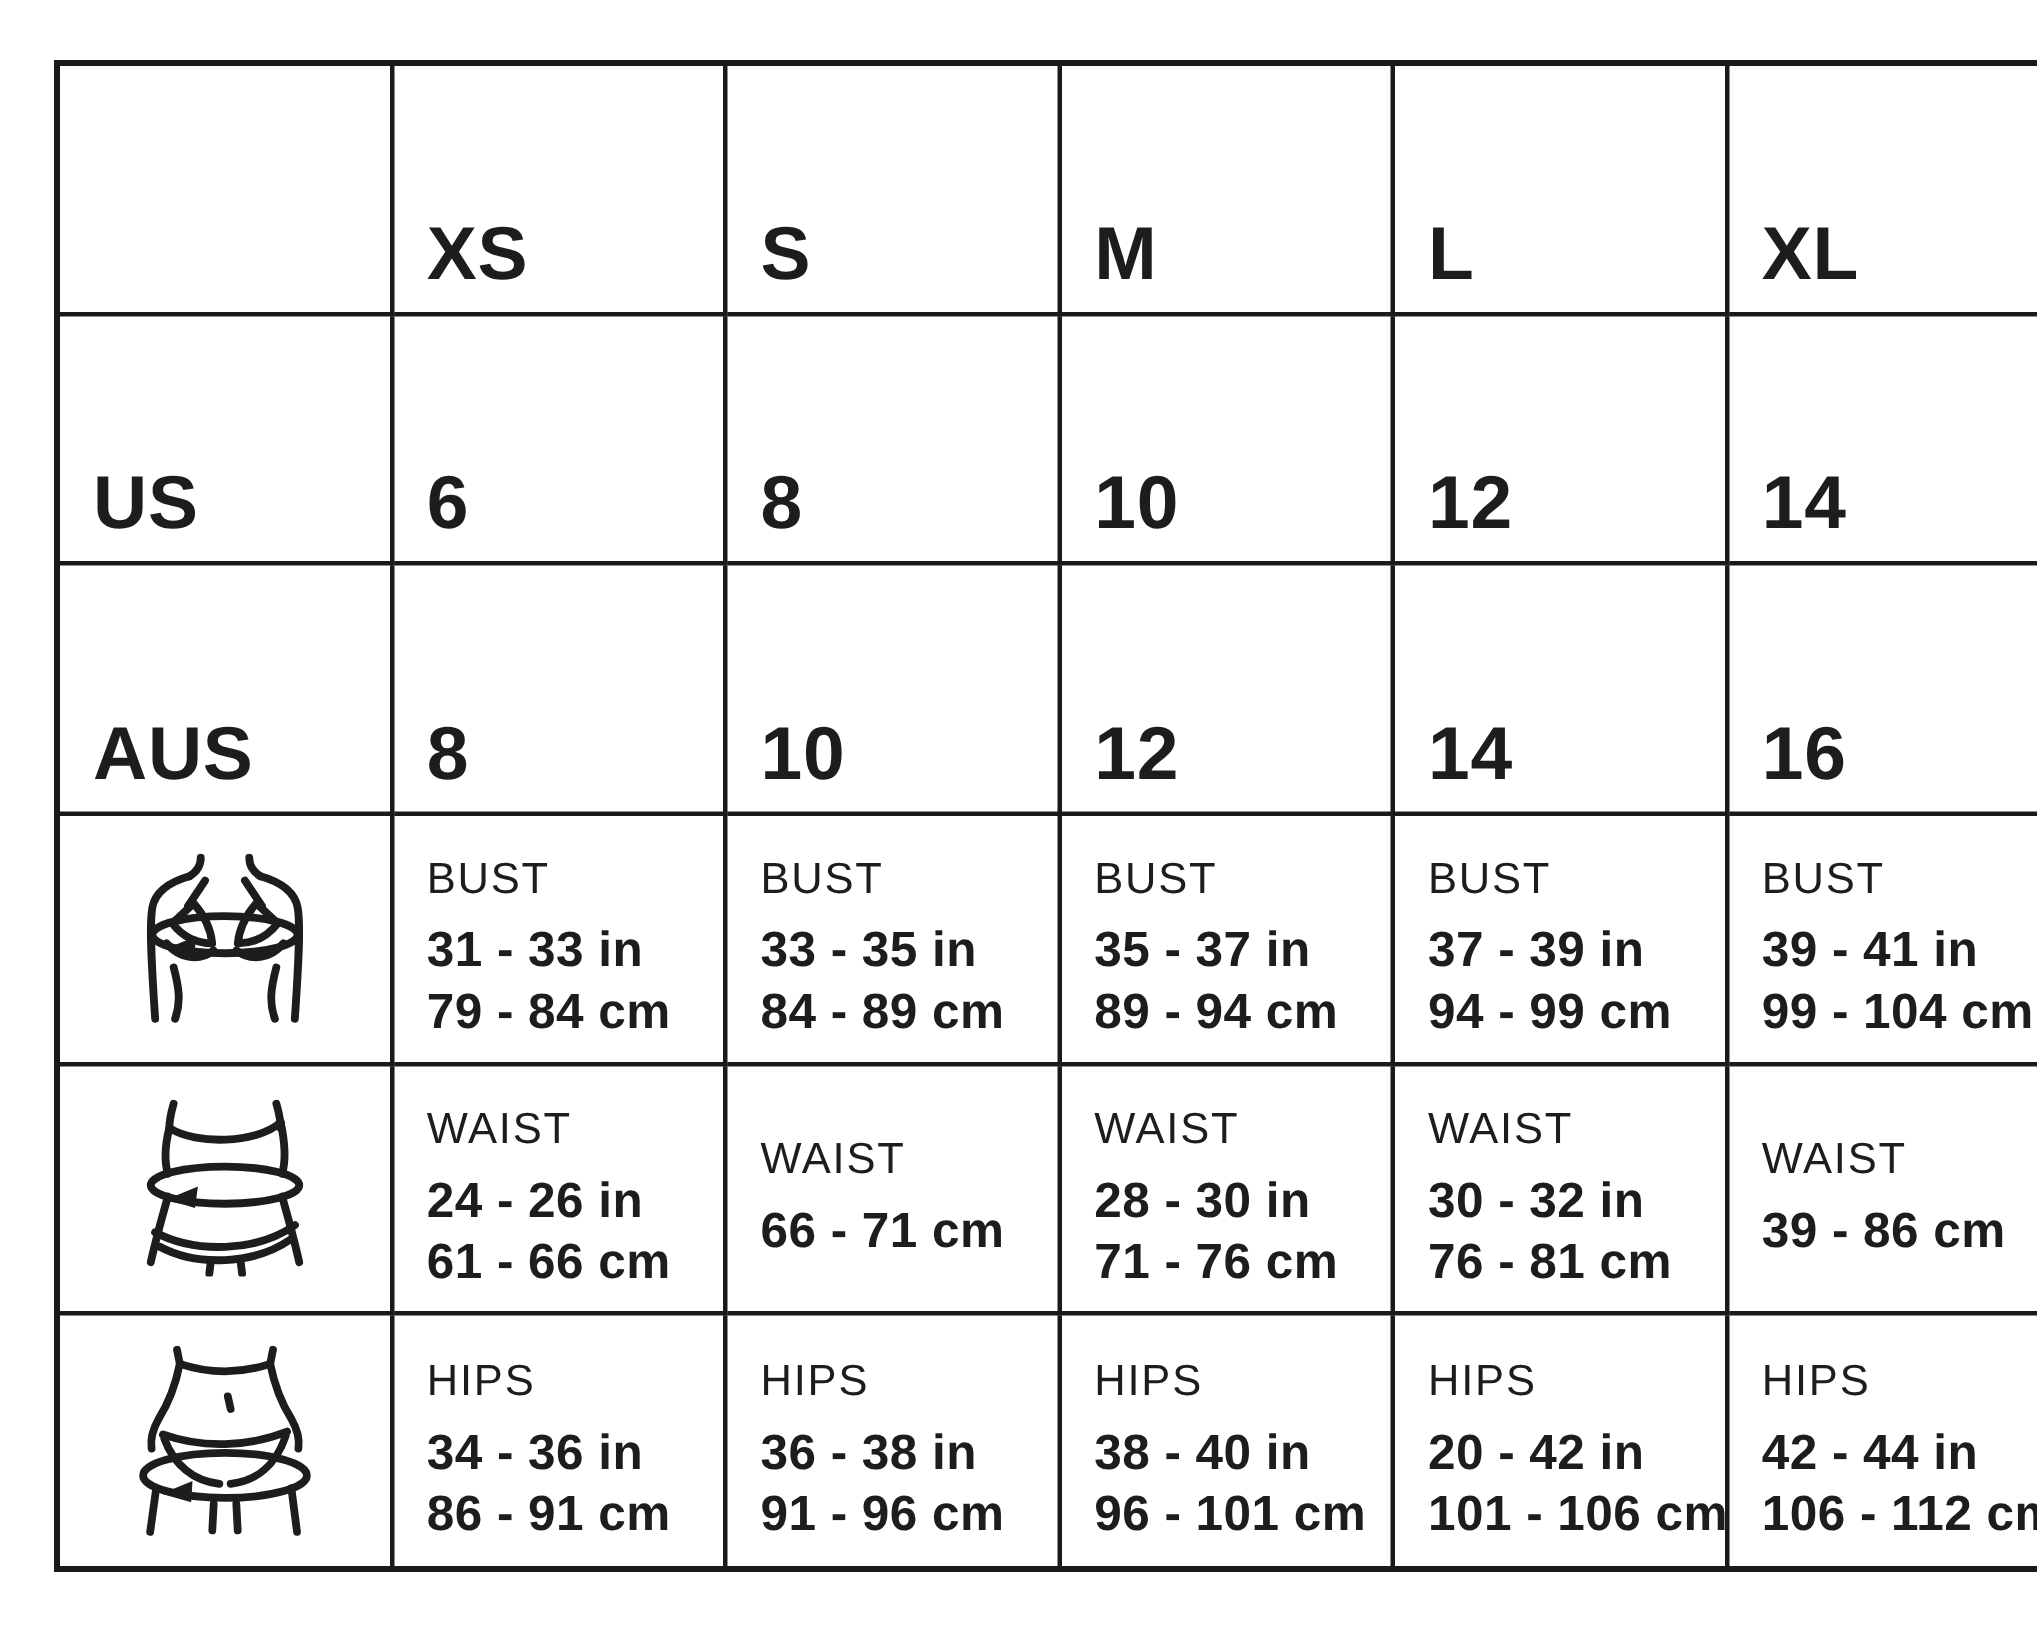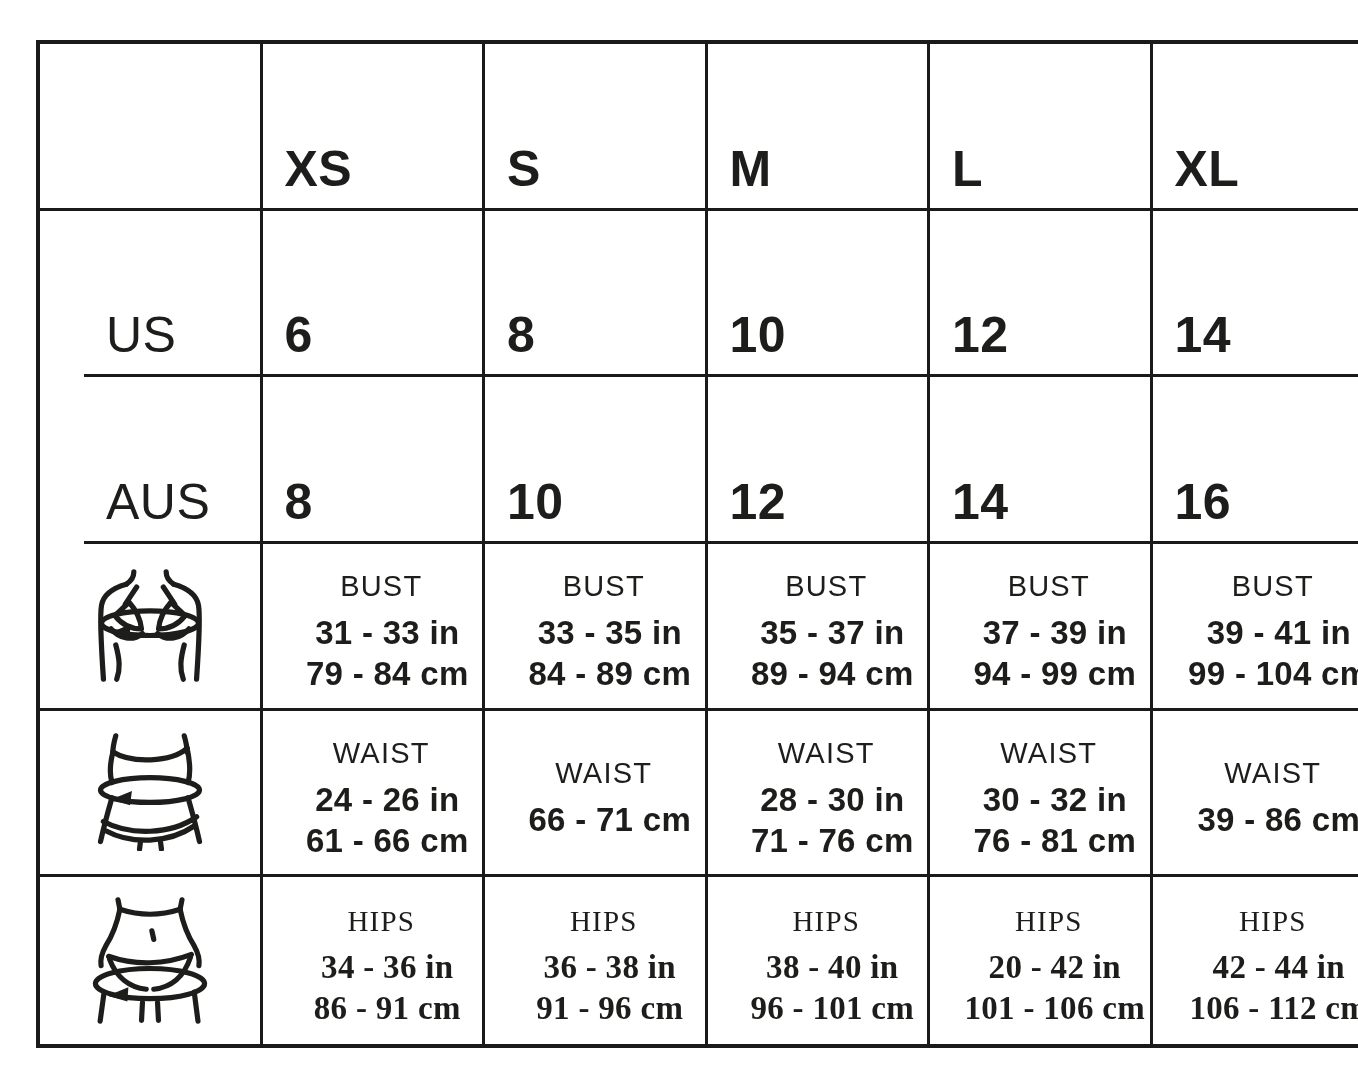--- a/index.html
+++ b/index.html
@@ -11,44 +11,43 @@
     position:absolute;left:36px;top:40px;width:1343px;height:1008px;
     box-sizing:border-box;border:4px solid #1a1a1a;background:#fff;
     display:grid;
     grid-template-columns:repeat(6,1fr);
     grid-template-rows:repeat(6,1fr);
   }
   .c{
     box-sizing:border-box;position:relative;
     border-right:3px solid #1a1a1a;border-bottom:3px solid #1a1a1a;
     overflow:hidden;
-    align-items:center;
   }
   .c:nth-child(6n){border-right:none;}
-  .c:nth-child(n+31){border-bottom:none;font-family:Liberation Serif, serif;}
+  .c:nth-child(n+31){border-bottom:none;}
   
   .big{
     display:flex;align-items:flex-end;
     padding:0 0 14px 22px;
     font-size:50px;line-height:1;letter-spacing:0.5px;
   }
   .bold{font-weight:700;}
-  .reg{font-weight:400;margin-left:44px;}
+  .reg{font-weight:700;}
   
   .measure{
     display:flex;flex-direction:column;justify-content:center;
     padding:14px 4px 0 22px;
   }
   .mname{
     font-size:29px;font-weight:400;letter-spacing:1.2px;
     line-height:30px;margin-bottom:11px;
   }
   .mline{
     font-size:33px;font-weight:700;letter-spacing:0.3px;
-    line-height:41px;white-space:nowrap;margin-left:12px;
+    line-height:41px;white-space:nowrap;
   }
   
   .iconcell{display:flex;align-items:center;justify-content:center;}
   .iconcell svg{display:block;}
   .ic{stroke:#1d1d1b;stroke-width:5.5;fill:none;stroke-linecap:round;stroke-linejoin:round;}
   .arrow{fill:#1d1d1b;stroke:none;}
 </style>
 </head>
 <body>
 

